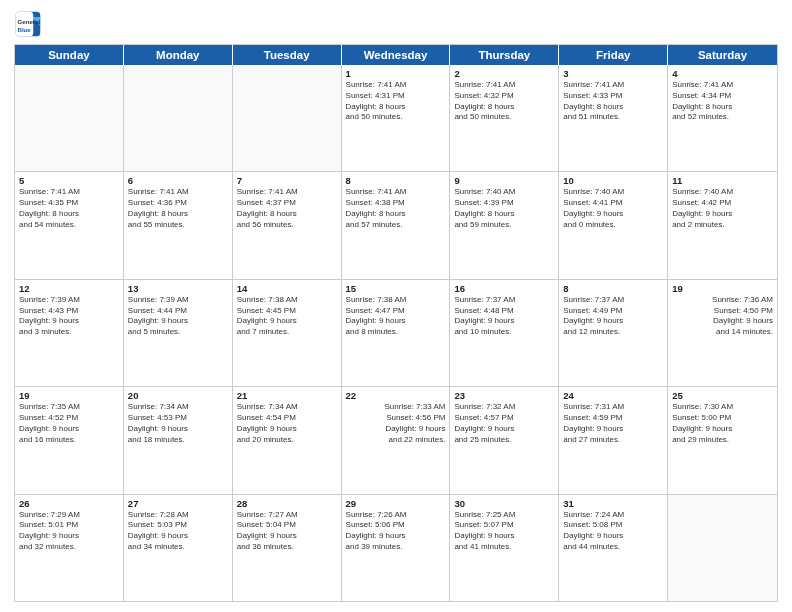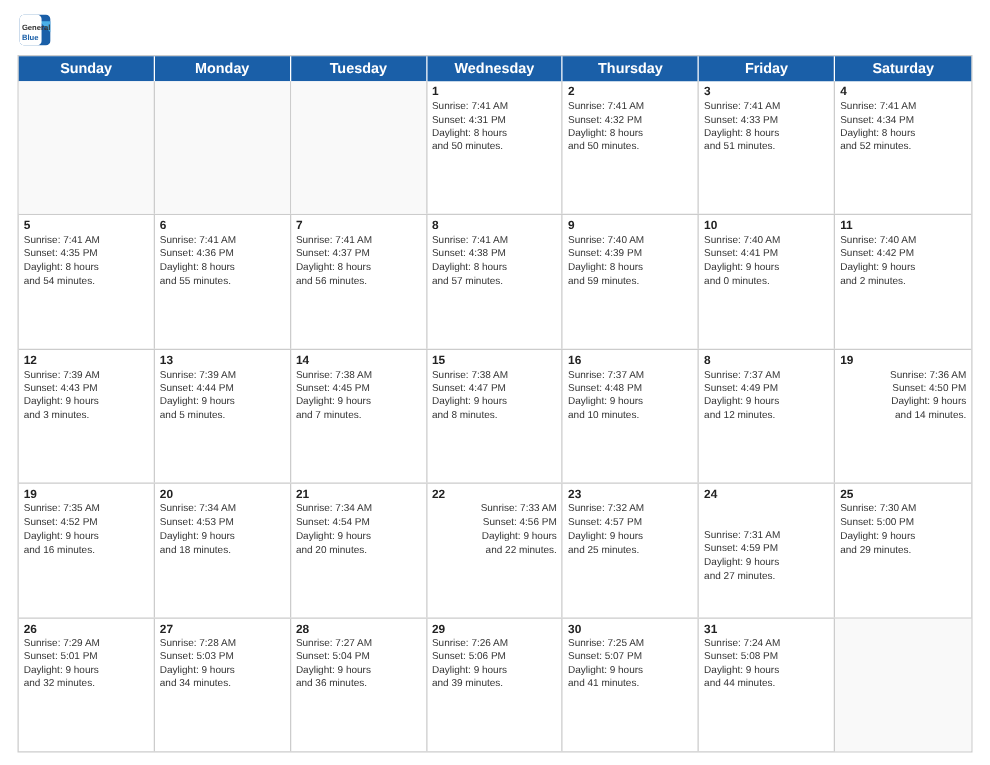--- a/index.html
+++ b/index.html
@@ -297,21 +297,21 @@
           </div>
           <div class="cal-cell">
             <div class="day-num">23</div>
             <div class="cell-text" style="white-space: pre-line;">Sunrise: 7:32 AM
 Sunset: 4:57 PM
 Daylight: 9 hours
 and 25 minutes.</div>
           </div>
           <div class="cal-cell">
             <div class="day-num">24</div>
-            <div class="cell-text" style="white-space: pre-line; margin-top: 21px;">Sunrise: 7:31 AM
+            <div class="cell-text" style="white-space: pre-line;">Sunrise: 7:31 AM
 Sunset: 4:59 PM
 Daylight: 9 hours
 and 27 minutes.</div>
           </div>
           <div class="cal-cell">
             <div class="day-num">25</div>
             <div class="cell-text" style="white-space: pre-line;">Sunrise: 7:30 AM
 Sunset: 5:00 PM
 Daylight: 9 hours
 and 29 minutes.</div>

